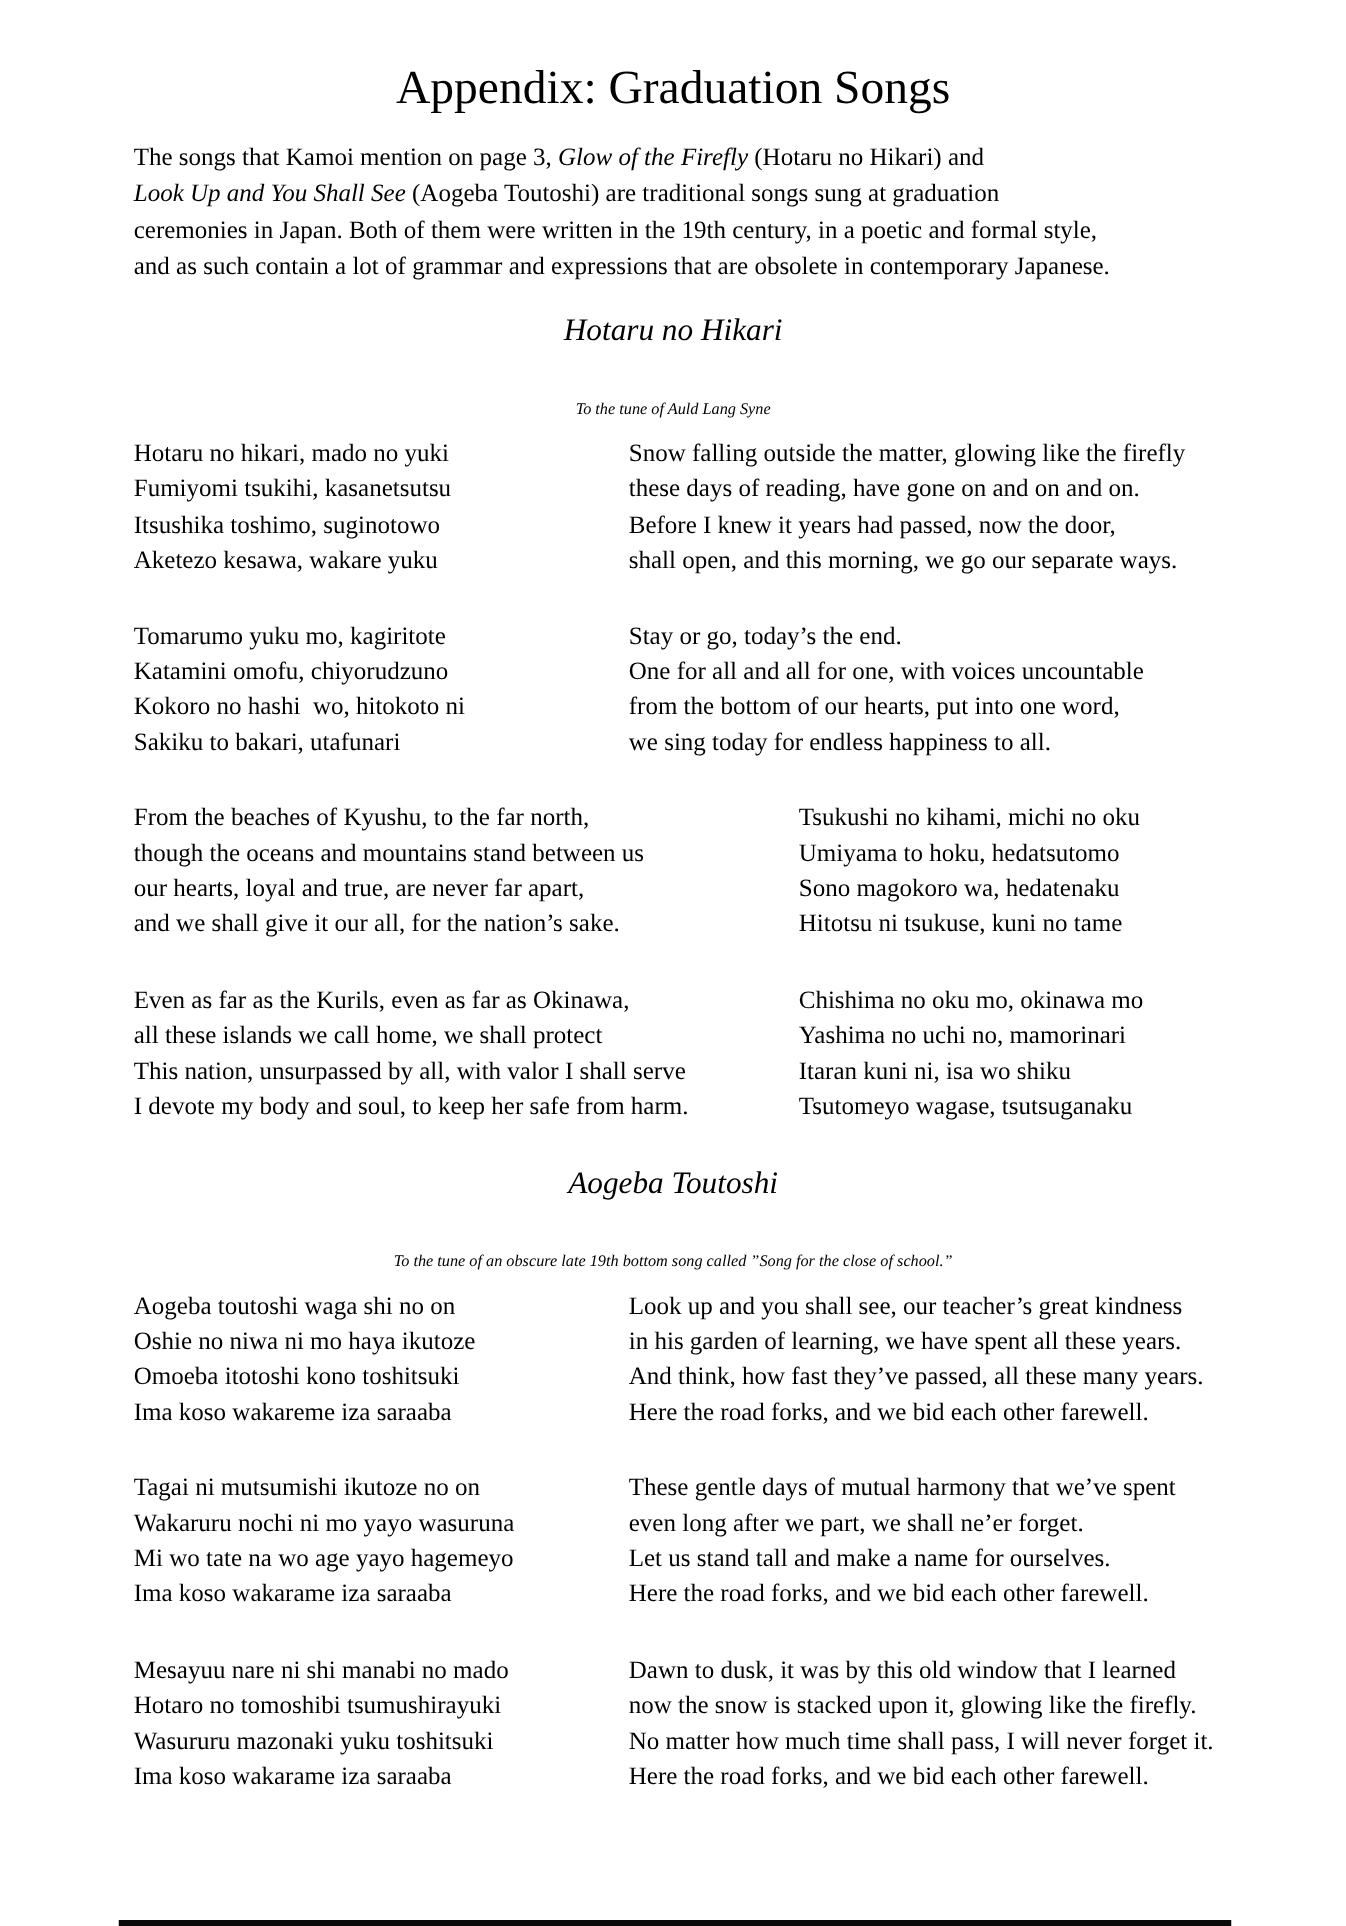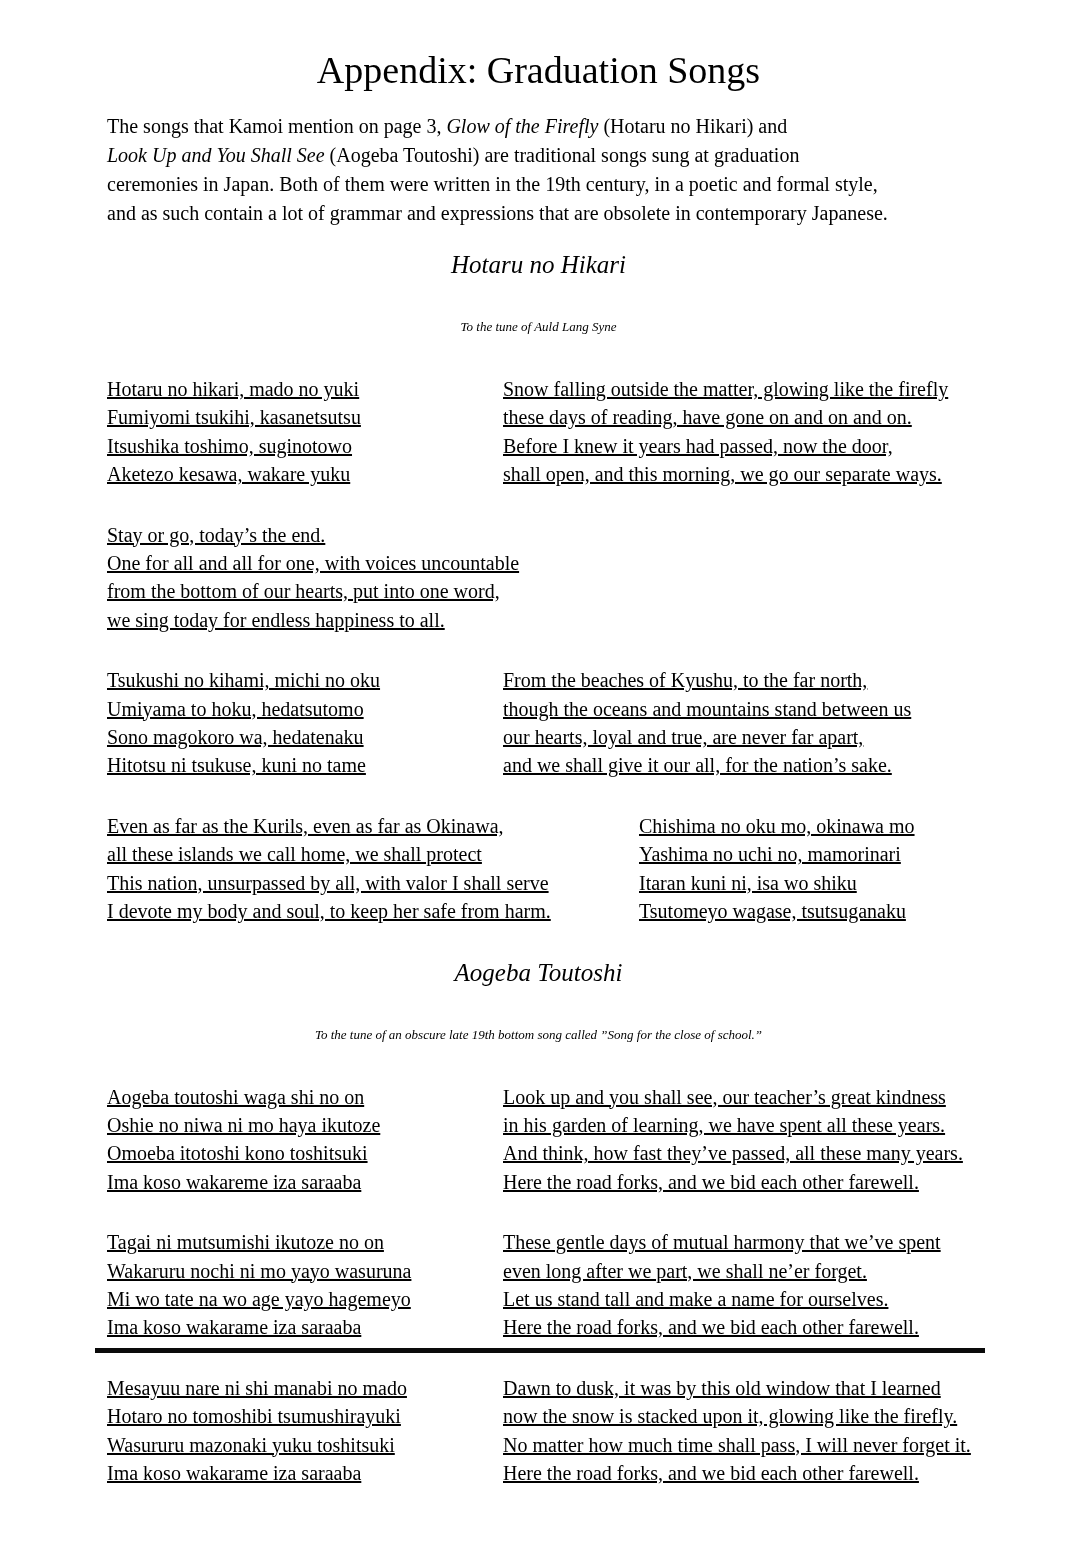--- a/index.html
+++ b/index.html
@@ -11,21 +11,21 @@
     width: 1077px;
     height: 1541px;
     position: relative;
     overflow: hidden;
     font-family: "Liberation Serif", "DejaVu Serif", serif;
     color: #000000;
   }
   .page {
     position: relative;
     width: 1077px;
-    height: 1353px;
+    height: 1541px;
     box-sizing: border-box;
     padding: 48px 42px 0 107px;
   }
   .doc-title {
     text-align: center;
     font-size: 38px;
     font-weight: normal;
     line-height: 44px;
     margin: 0 0 0 -65px; 
   }
@@ -45,21 +45,21 @@
     line-height: 30px;
     margin: 22px 0 0 -65px;
   }
   .song-tune {
     text-align: center;
     font-style: italic;
     font-size: 13px;
     line-height: 25px;
     margin: 34px 0 0 -65px;
   }
-  .stanzas { margin-top: 36px; text-decoration: underline; }
+  .stanzas { margin-top: 10px; }
   .stanza {
     display: flex;
     margin-bottom: 32px;
   }
   .stanza .col {
     white-space: pre-wrap;
     font-size: 20px;
     line-height: 28.4px;
   }
   .stanza .romaji {
@@ -98,34 +98,38 @@
           <div class="col romaji">Hotaru no hikari, mado no yuki
 Fumiyomi tsukihi, kasanetsutsu
 Itsushika toshimo, suginotowo
 Aketezo kesawa, wakare yuku</div>
           <div class="col english">Snow falling outside the matter, glowing like the firefly
 these days of reading, have gone on and on and on.
 Before I knew it years had passed, now the door,
 shall open, and this morning, we go our separate ways.</div>
         </div>
         <div class="stanza">
+          <div class="col romaji">Tomarumo yuku mo, kagiritote
+Katamini omofu, chiyorudzuno
+Kokoro no hashi  wo, hitokoto ni
+Sakiku to bakari, utafunari</div>
           <div class="col english">Stay or go, today’s the end.
 One for all and all for one, with voices uncountable
 from the bottom of our hearts, put into one word,
 we sing today for endless happiness to all.</div>
         </div>
         <div class="stanza">
+          <div class="col english">From the beaches of Kyushu, to the far north,
+though the oceans and mountains stand between us
+our hearts, loyal and true, are never far apart,
+and we shall give it our all, for the nation’s sake.</div>
           <div class="col romaji">Tsukushi no kihami, michi no oku
 Umiyama to hoku, hedatsutomo
 Sono magokoro wa, hedatenaku
 Hitotsu ni tsukuse, kuni no tame</div>
-          <div class="col english">From the beaches of Kyushu, to the far north,
-though the oceans and mountains stand between us
-our hearts, loyal and true, are never far apart,
-and we shall give it our all, for the nation’s sake.</div>
         </div>
         <div class="stanza">
           <div class="col english">Even as far as the Kurils, even as far as Okinawa,
 all these islands we call home, we shall protect
 This nation, unsurpassed by all, with valor I shall serve
 I devote my body and soul, to keep her safe from harm.</div>
           <div class="col romaji">Chishima no oku mo, okinawa mo
 Yashima no uchi no, mamorinari
 Itaran kuni ni, isa wo shiku
 Tsutomeyo wagase, tsutsuganaku</div>

